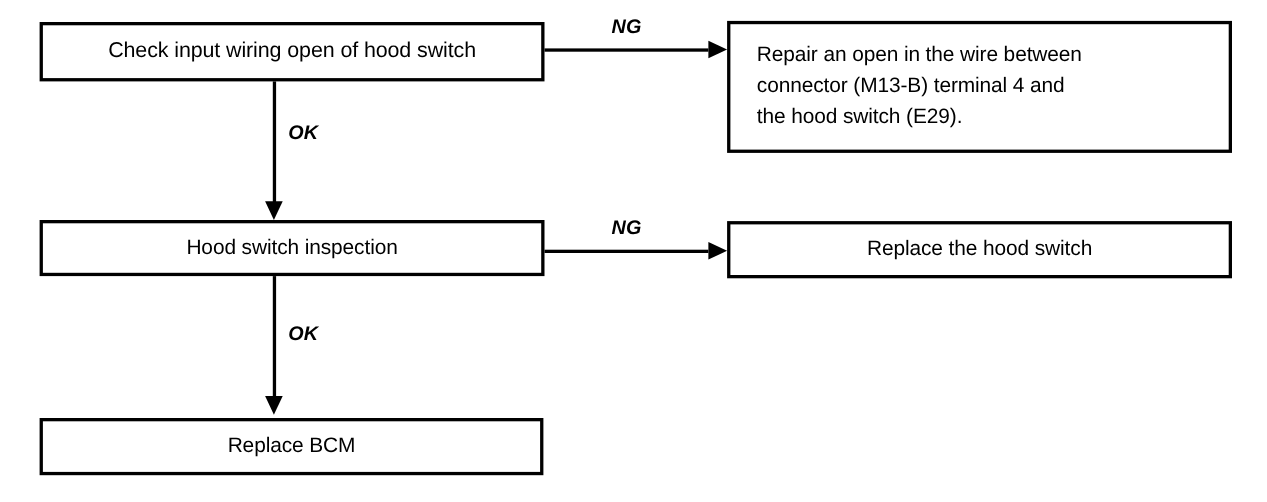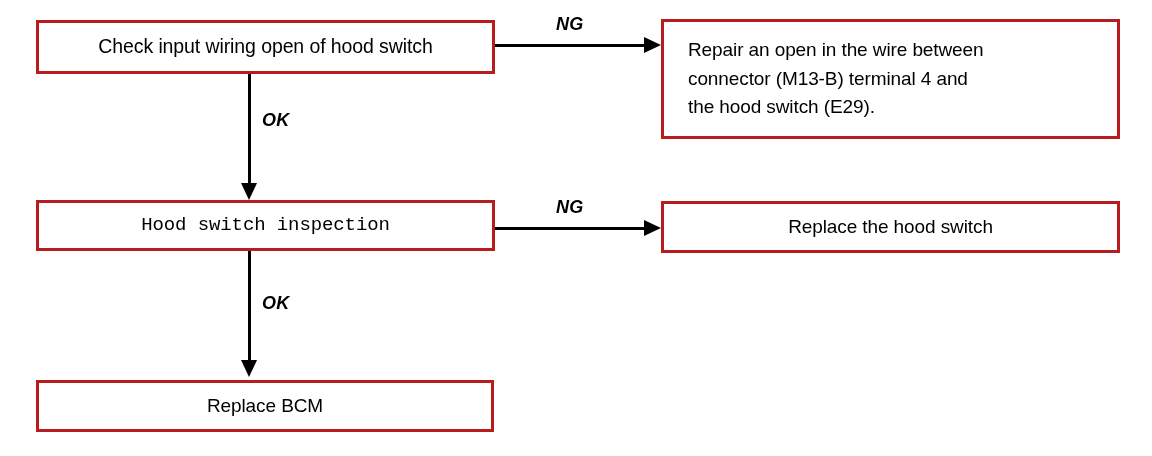--- a/index.html
+++ b/index.html
@@ -11,21 +11,21 @@
     position: relative;
     width: 1152px;
     height: 456px;
     background: #ffffff;
     font-family: "Liberation Sans", sans-serif;
     color: #000000;
     overflow: hidden;
   }
   .node {
     position: absolute;
-    border: 3px solid #b91c1c;
+    border: 3px solid #000000;
     background: #ffffff;
     box-sizing: border-box;
     display: flex;
     align-items: center;
     justify-content: center;
     text-align: center;
   }
   .node.left-text {
     justify-content: flex-start;
     text-align: left;
@@ -38,21 +38,21 @@
     white-space: pre-line;
   }
 
   
   #node-check-input  { left: 36px;  top: 20px;  width: 459px; height: 54px; }
   #node-check-input .node-label { font-size: 19.5px; padding: 0 12px; }
 
   #node-repair-open  { left: 661px; top: 19px;  width: 459px; height: 120px; padding-left: 24px; }
   #node-repair-open .node-label { font-size: 19px; line-height: 1.52; }
 
-  #node-hood-insp    { left: 36px;  top: 200px; width: 459px; height: 51px; font-family: Liberation Mono, monospace; }
+  #node-hood-insp    { left: 36px;  top: 200px; width: 459px; height: 51px; }
   #node-hood-insp .node-label { font-size: 19px; }
 
   #node-replace-sw   { left: 661px; top: 201px; width: 459px; height: 52px; }
   #node-replace-sw .node-label { font-size: 19px; }
 
   #node-replace-bcm  { left: 36px;  top: 380px; width: 458px; height: 52px; }
   #node-replace-bcm .node-label { font-size: 19px; }
 
   
   .hline {

